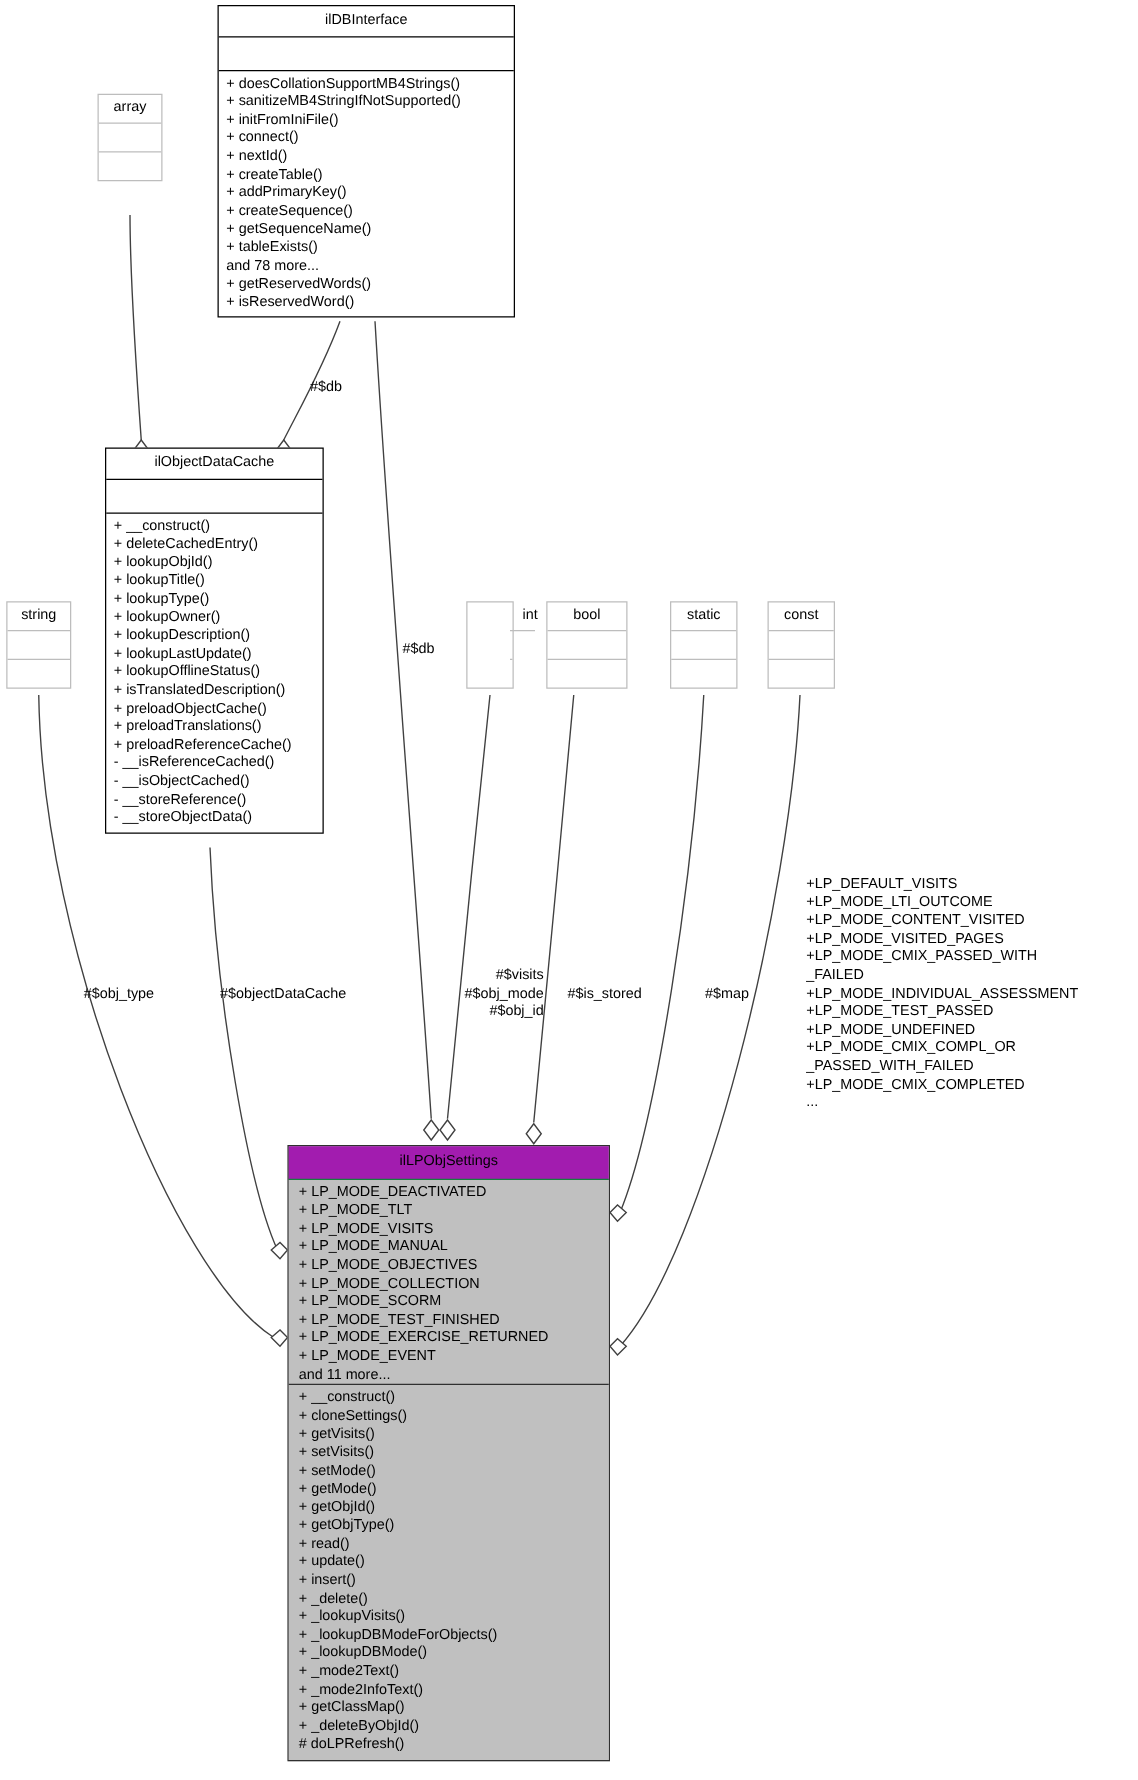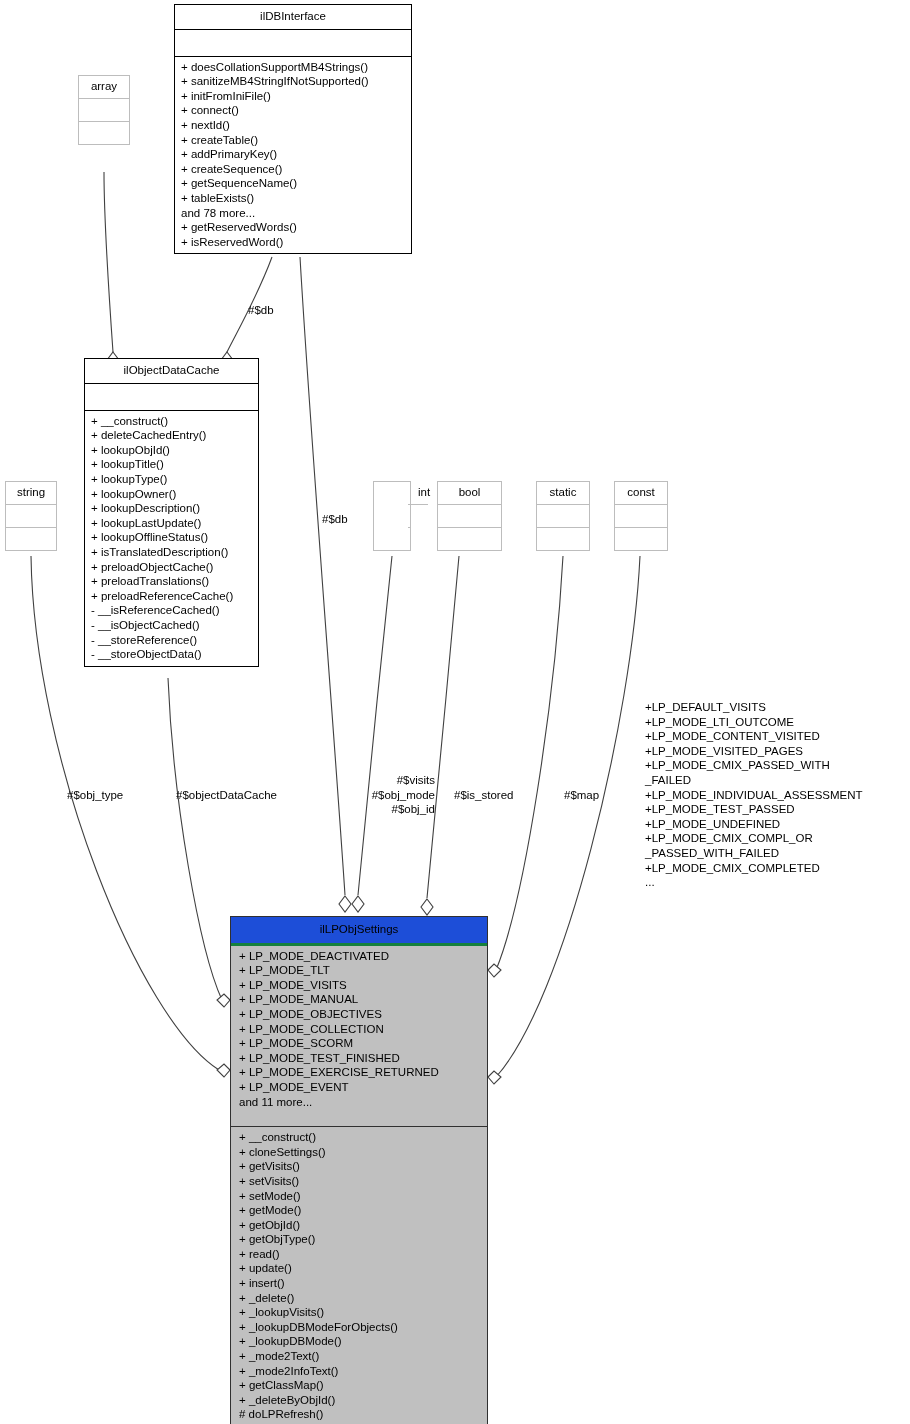--- a/index.html
+++ b/index.html
@@ -57,28 +57,28 @@
     white-space: nowrap;
   }
 
   
   .uml-box.main {
     background: #c0c0c0;
     border: 1px solid #303030;
     box-shadow: 0 0 0 0 transparent;
   }
   .uml-box.main .title {
-    border-bottom: 3px solid #15803d;
-    background: #1d4ed8;
+    border-bottom: 1px solid #15803d;
+    background: #a21caf;
     padding: 5px 6px 6px 6px;
   }
   .uml-box.main .attrs {
     border-bottom: 1px solid #303030;
     background: #c0c0c0;
-    padding: 3px 8px 17px 8px;
+    padding: 3px 8px 0 8px;
     min-height: 0;
   }
   .uml-box.main .ops {
     background: #c0c0c0;
     padding: 3px 8px 5px 8px;
   }
 
   
   .uml-box.type {
     border: 1px solid #bdbdbd;

